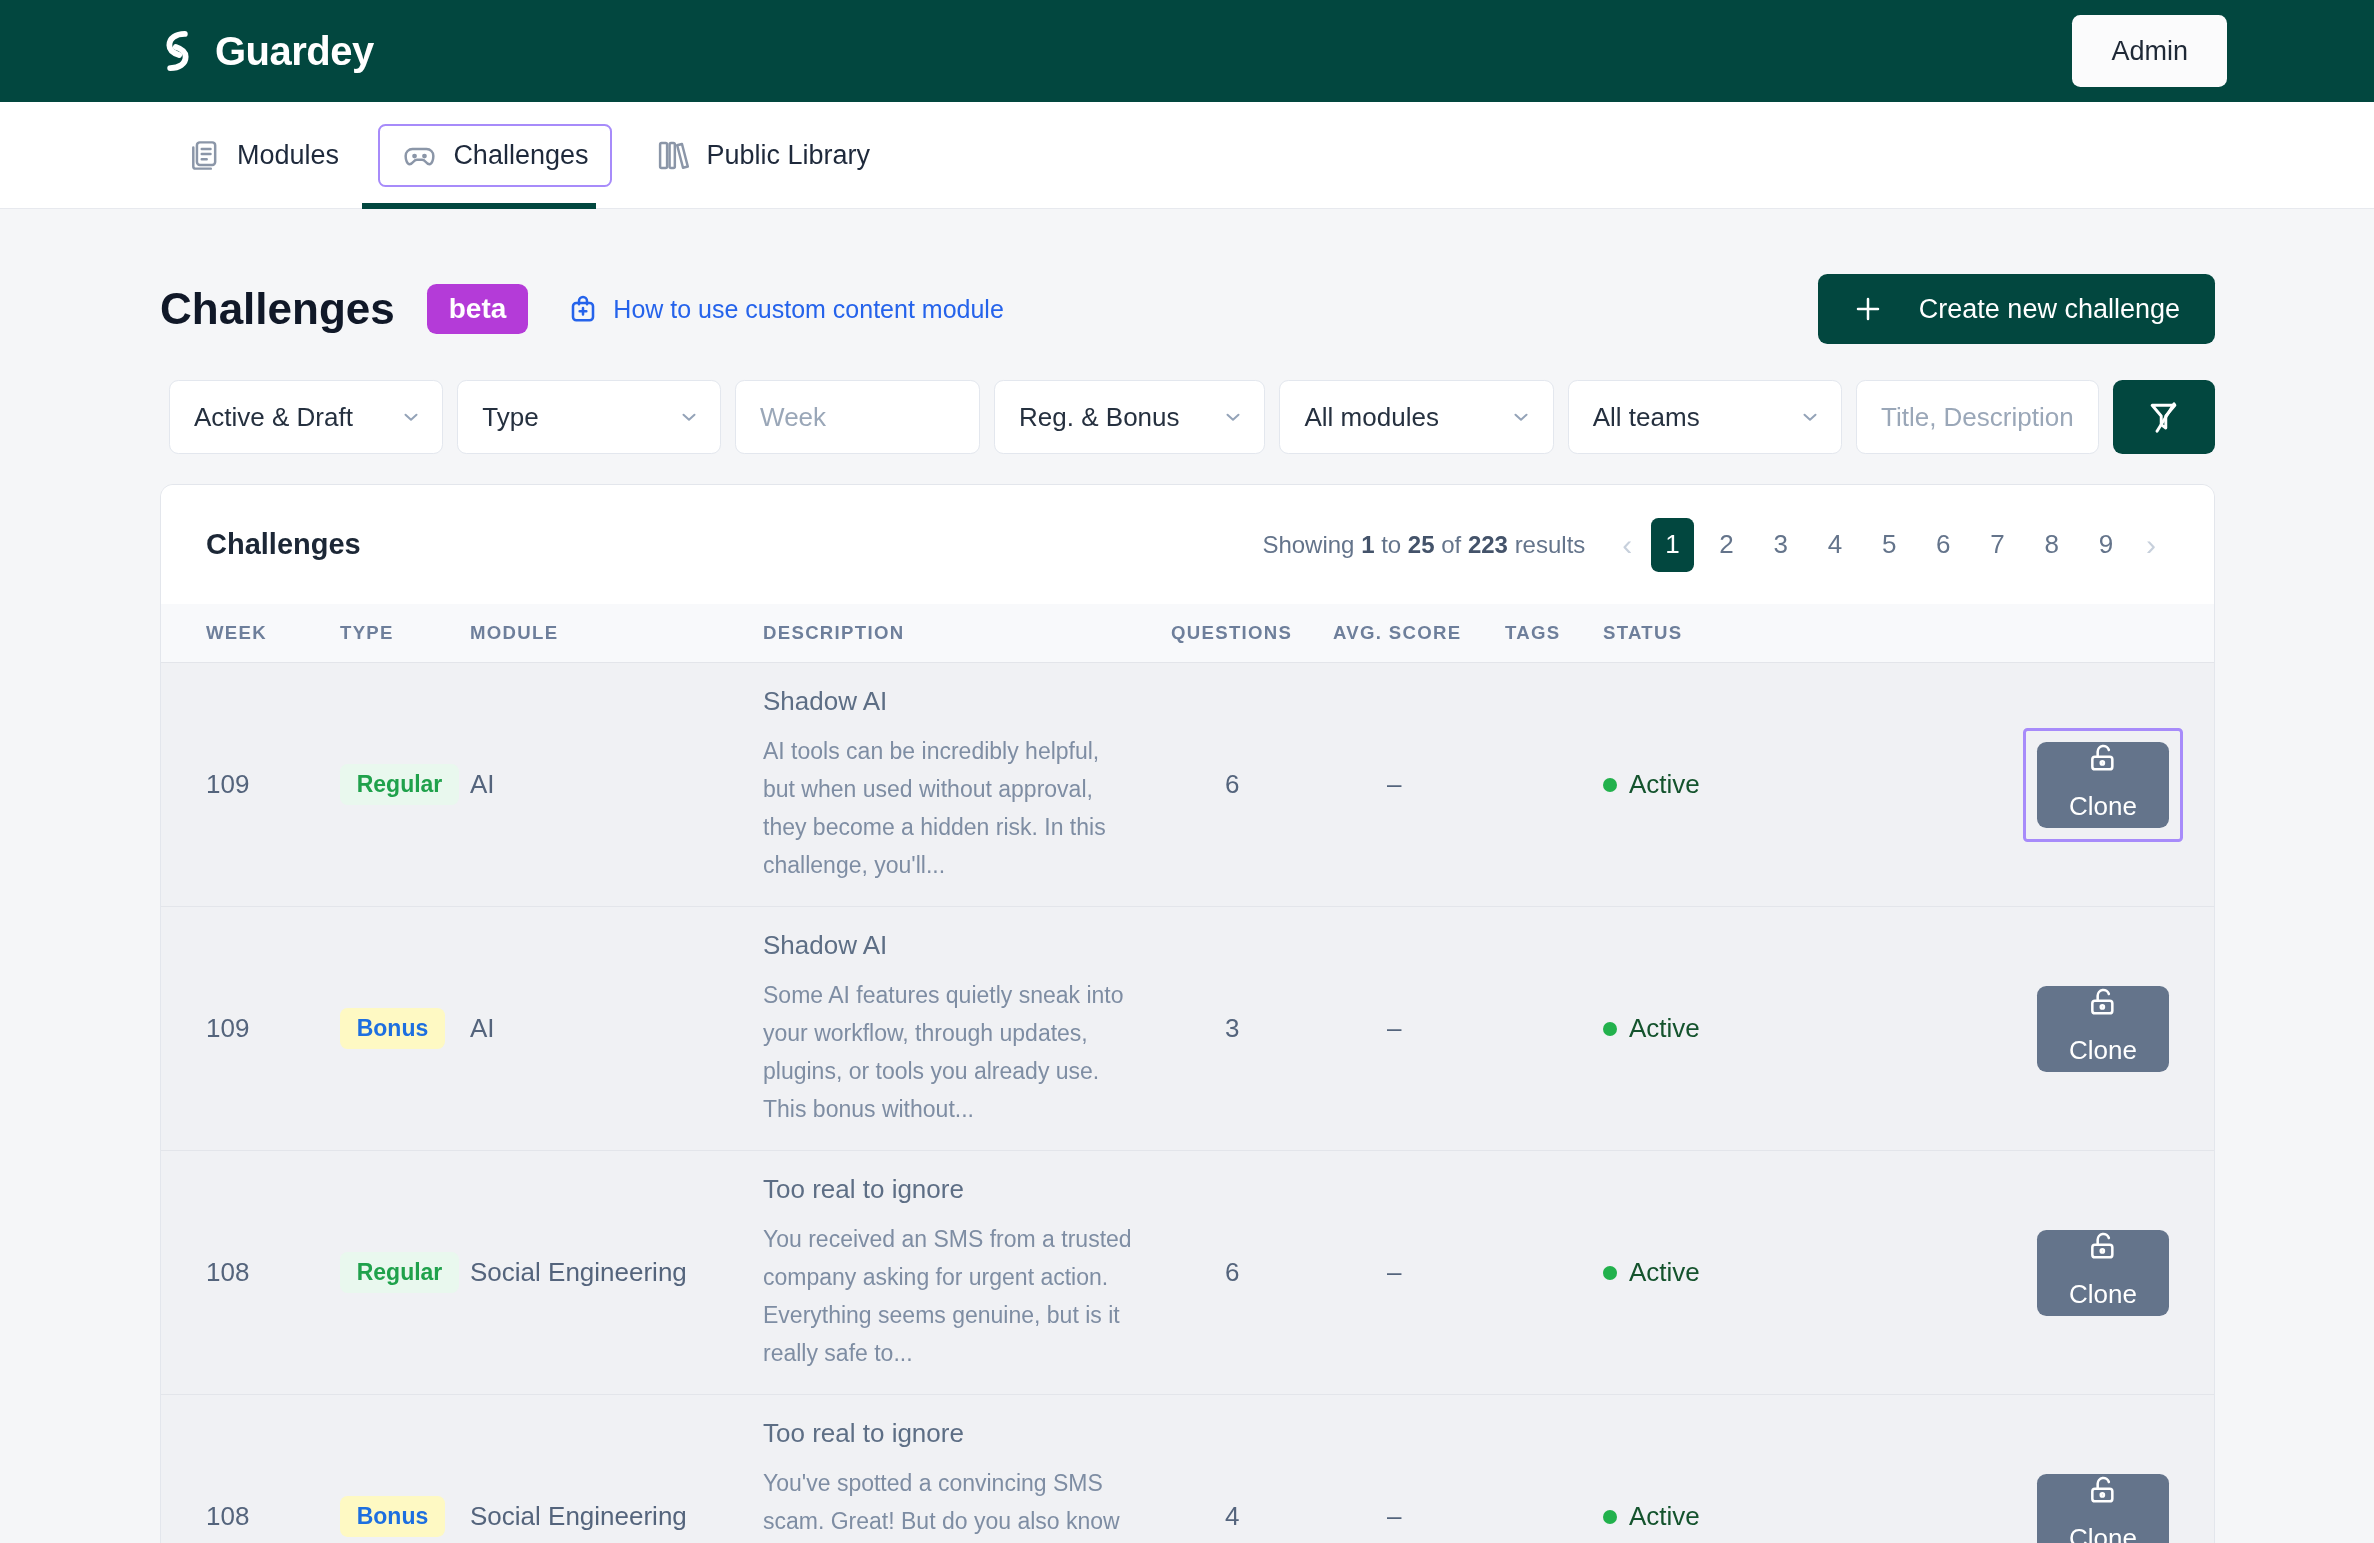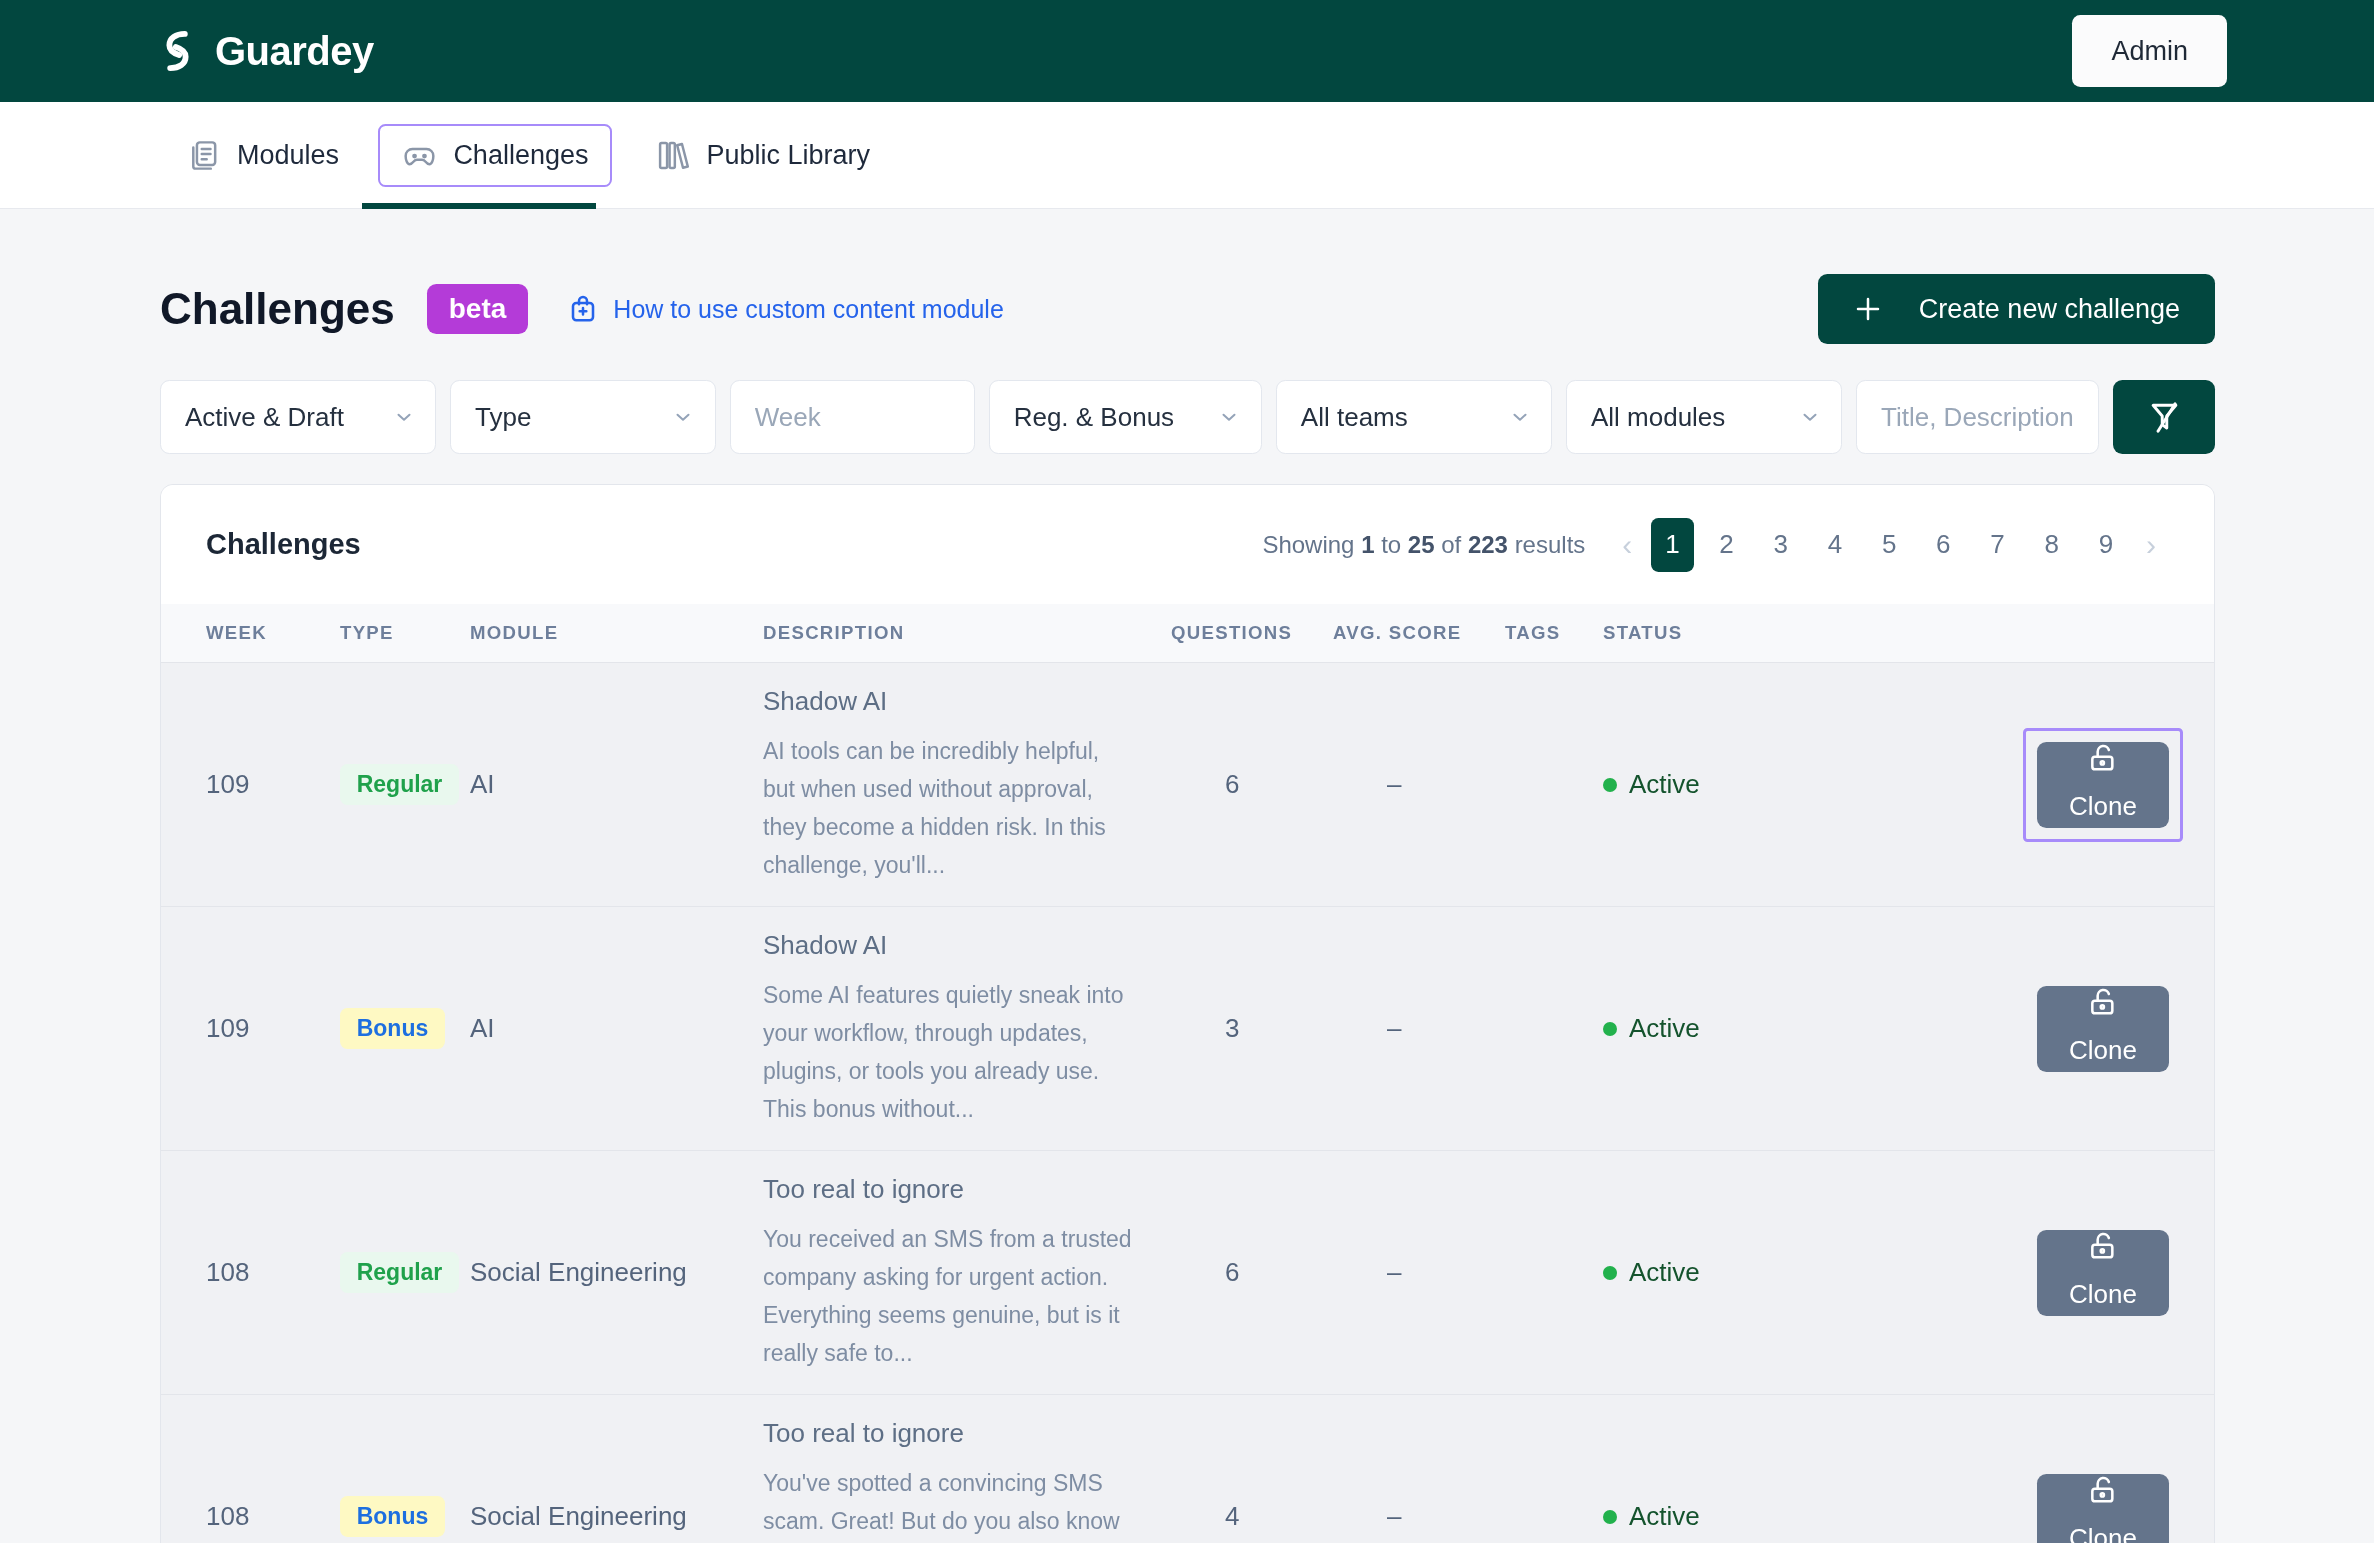--- a/index.html
+++ b/index.html
@@ -67,21 +67,21 @@
     padding:0 20.4px 0 24px; font-size:26px; color:#25303f; cursor:pointer;
     height:74px;
   }
   .control span { white-space:nowrap; }
   .text-input {
     background:#ffffff; border:0.9px solid #e3e7ee; border-radius:9.3px;
     padding:0 24px; font-size:26px; color:#25303f; height:74px;
     font-family:inherit; overflow:hidden;
   }
   .text-input::placeholder { color:#9aa7b8; }
-  .w-status{width:287px;} .w-type{width:276px;} .w-week{width:245px;}
+  .w-status{width:287px;margin-left:9px;} .w-type{width:276px;} .w-week{width:245px;}
   .w-reg{width:284px;} .w-modules{width:287px;} .w-teams{width:287px;}
   .w-search{width:243px;}
   .filter-btn {
     width:102px; height:74px; background:#02473f; border:none; border-radius:9.3px;
     display:flex; align-items:center; justify-content:center; cursor:pointer; flex:0 0 auto;
   }
   
   .card {
     margin-top:30px; background:#f0f1f4;
     border:0.9px solid #e3e6ec; border-radius:13px; overflow:hidden;
@@ -217,28 +217,28 @@
           <path d="m6 9.5 6 5.5 6-5.5"></path>
         </svg>
     </div>
     <input class="text-input w-week" placeholder="Week" style="">
     <div class="control w-reg">
       <span>Reg. &amp; Bonus</span>
       <svg width="22" height="22" viewBox="0 0 24 24" fill="none" stroke="#94a3b8" stroke-width="2.2" stroke-linecap="round" stroke-linejoin="round">
           <path d="m6 9.5 6 5.5 6-5.5"></path>
         </svg>
     </div>
-    <div class="control w-teams">
-      <span>All teams</span>
+    <div class="control w-modules">
+      <span>All modules</span>
       <svg width="22" height="22" viewBox="0 0 24 24" fill="none" stroke="#94a3b8" stroke-width="2.2" stroke-linecap="round" stroke-linejoin="round">
           <path d="m6 9.5 6 5.5 6-5.5"></path>
         </svg>
     </div>
-    <div class="control w-modules">
-      <span>All modules</span>
+    <div class="control w-teams">
+      <span>All teams</span>
       <svg width="22" height="22" viewBox="0 0 24 24" fill="none" stroke="#94a3b8" stroke-width="2.2" stroke-linecap="round" stroke-linejoin="round">
           <path d="m6 9.5 6 5.5 6-5.5"></path>
         </svg>
     </div>
     <input class="text-input w-search" placeholder="Title, Description" style="">
     <button class="filter-btn">
       <svg width="39" height="39" viewBox="0 0 24 24" fill="none" stroke="#ffffff" stroke-width="1.8" stroke-linecap="round" stroke-linejoin="round">
         <path d="M5 4.5h14l-5.6 6.6v7.4l-2.8-2.1v-5.3L5 4.5Z"></path>
         <path d="M18.5 3.5 8 20.5"></path>
       </svg>

